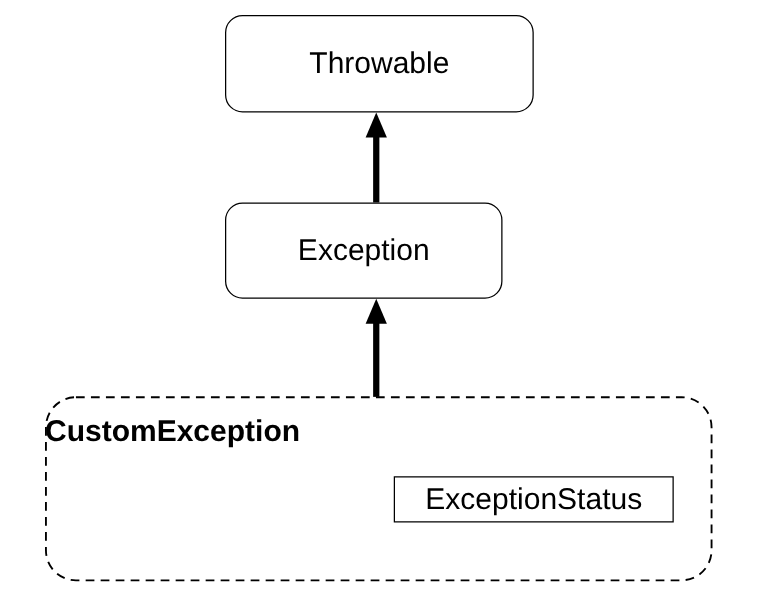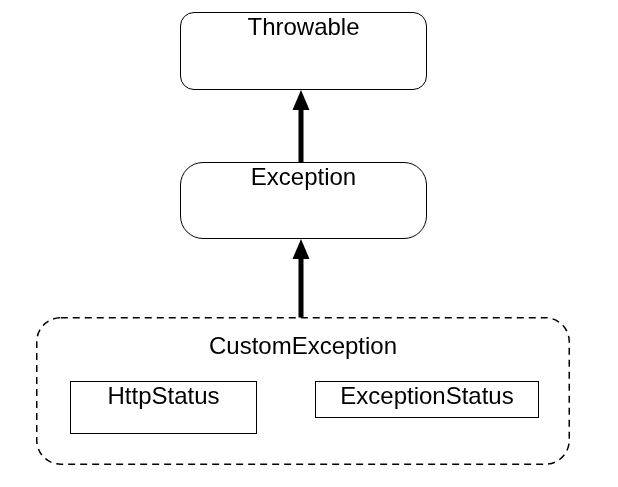--- a/index.html
+++ b/index.html
@@ -23,60 +23,58 @@
   }
   .overlay {
     position: absolute;
     left: 0;
     top: 0;
     pointer-events: none;
   }
   .node {
     position: absolute;
     display: flex;
-    align-items: flex-start;
+    align-items: center;
     justify-content: center;
     background: var(--bg);
     border: 1.5px solid var(--stroke);
     box-sizing: border-box;
     font-size: 24px;
     font-weight: 400;
     white-space: nowrap;
   }
   .rounded {
     border-radius: 14px;
   }
   #node-throwable {
     left: 180px;
     top: 12px;
     width: 247px;
     height: 78px;
   }
   #node-exception {
     left: 180px;
     top: 162px;
-    width: 247px;
+    width: 222px;
     height: 77px;
-    border-radius: 23px;
   }
   .group {
     position: absolute;
     left: 36px;
     top: 317px;
     width: 534px;
     height: 147px;
     box-sizing: border-box;
     background: transparent;
   }
   .group-title {
     margin-top: 13px;
-    text-align: center;
     font-size: 24px;
     line-height: 32px;
-    font-weight: 400;
+    font-weight: 700;
   }
   #node-http-status {
     left: 34px;
     top: 64px;
     width: 187px;
     height: 53px;
     border-radius: 0;
   }
   #node-exception-status {
     left: 279px;
@@ -109,22 +107,19 @@
     <span>Throwable</span>
   </div>
 
   <div class="node rounded" id="node-exception">
     <span>Exception</span>
   </div>
 
   <div class="group">
     <div class="group-title">CustomException</div>
 
-    <div class="node" id="node-http-status">
-      <span>HttpStatus</span>
-    </div>
 
     <div class="node" id="node-exception-status">
       <span>ExceptionStatus</span>
     </div>
   </div>
 
 </div>
 
 </body></html>

